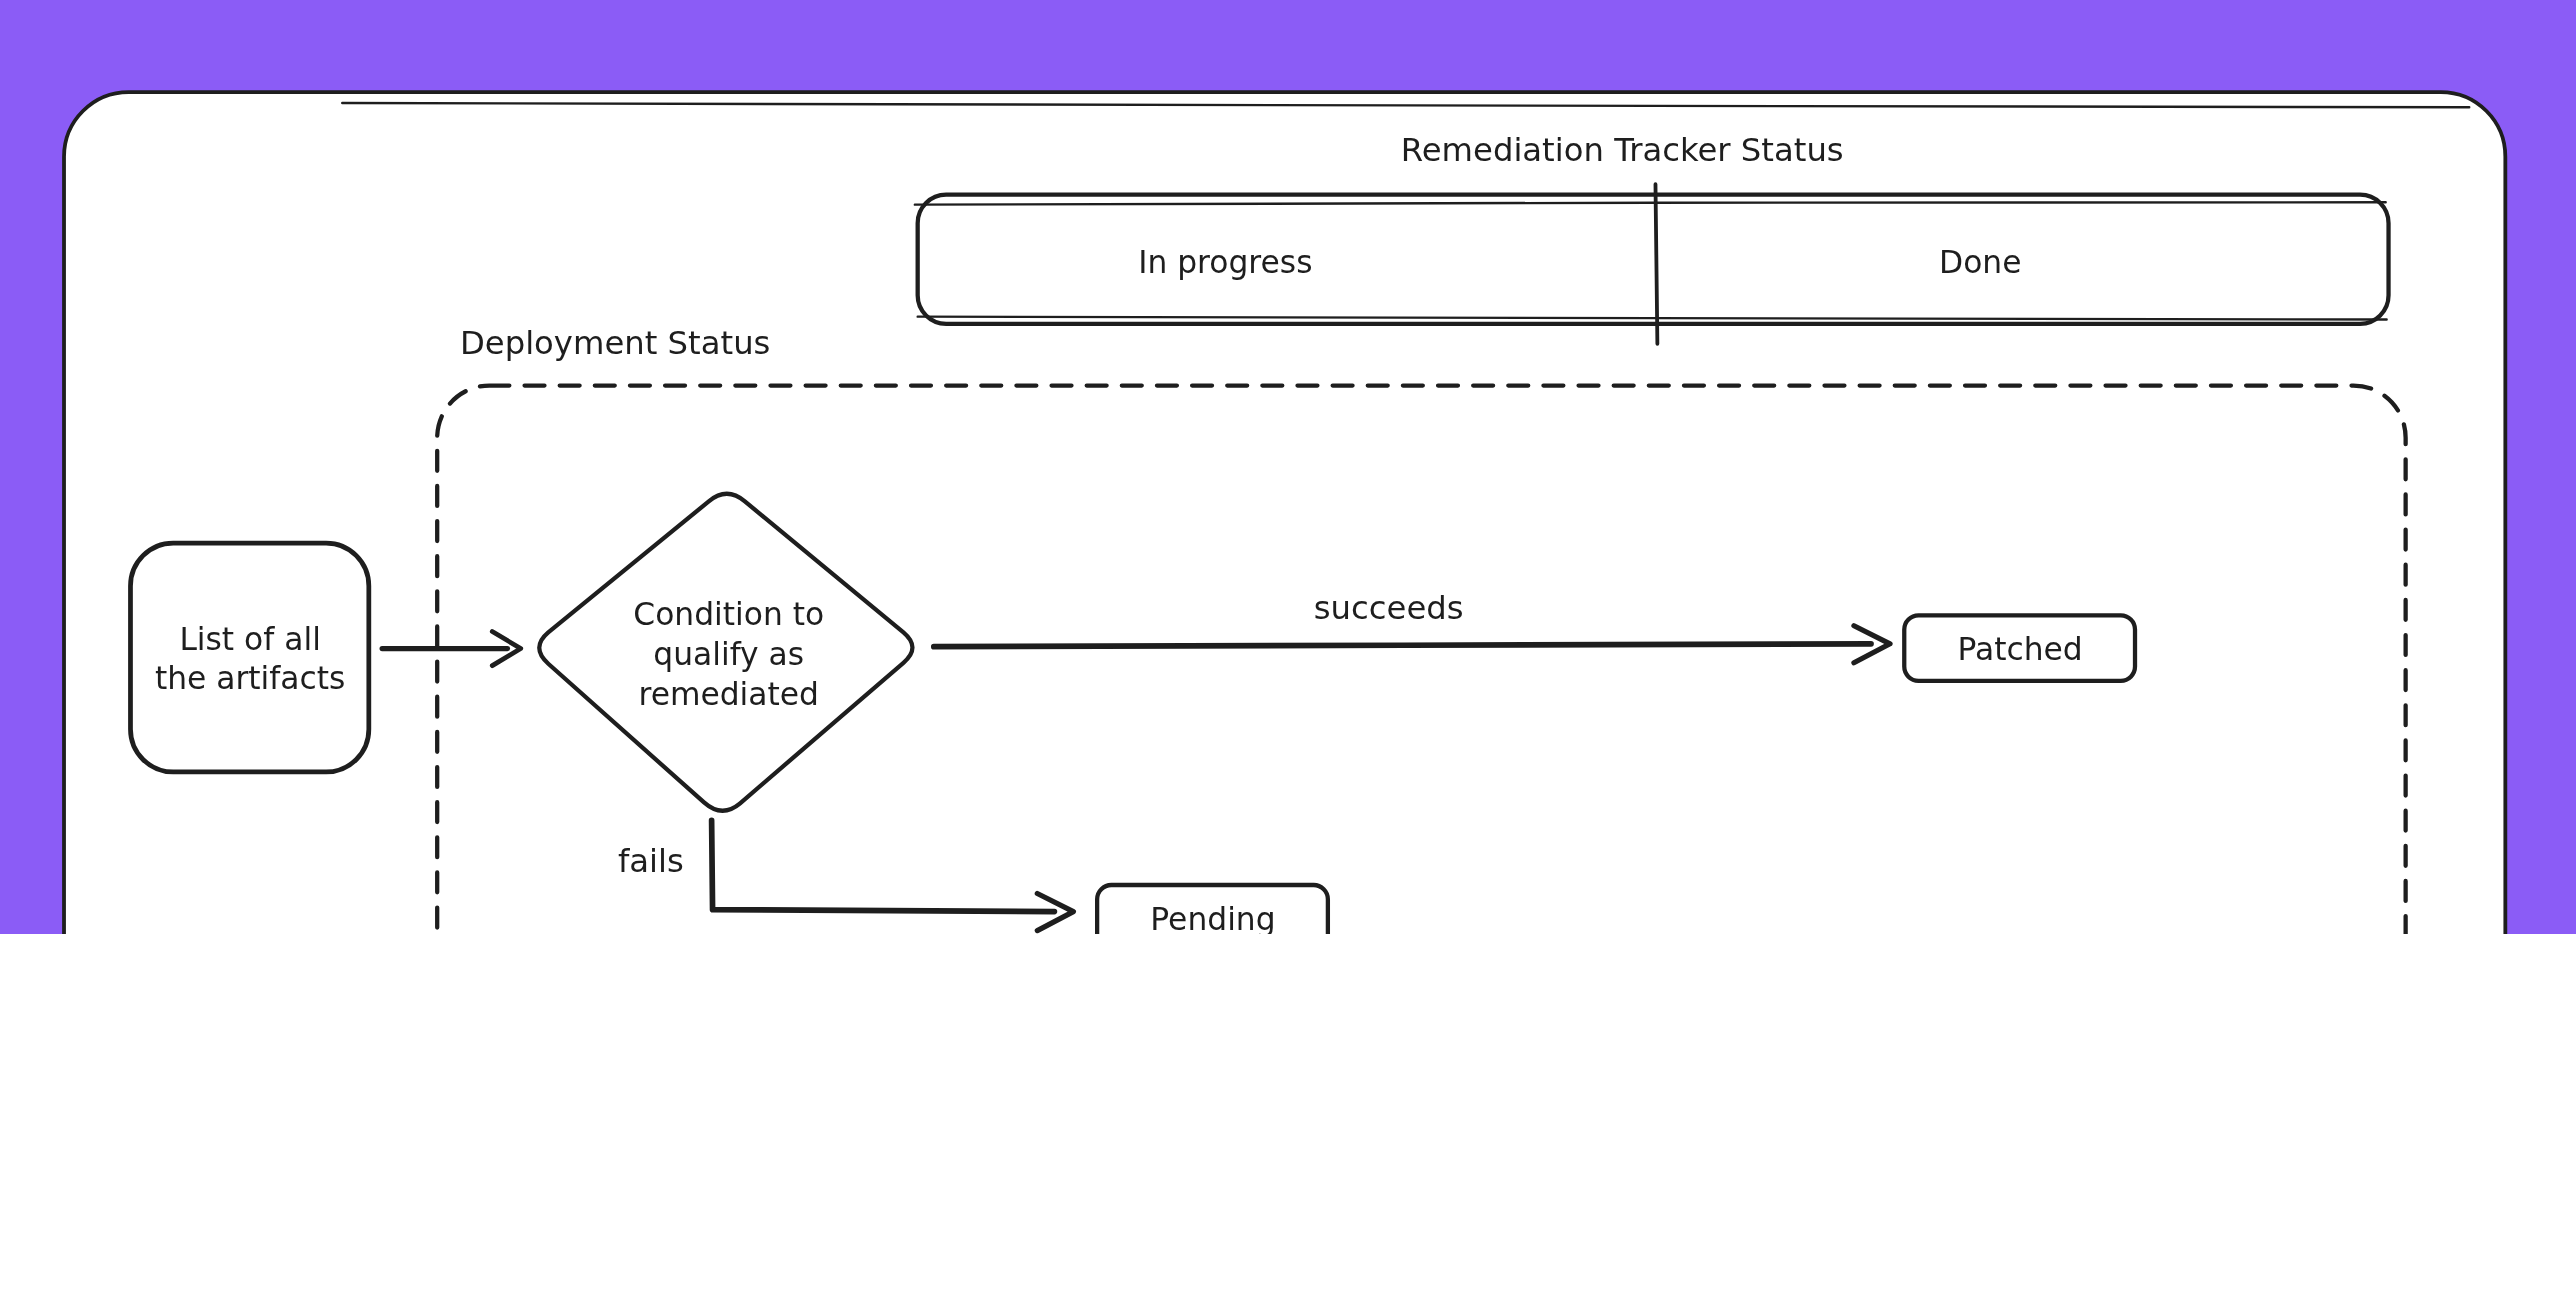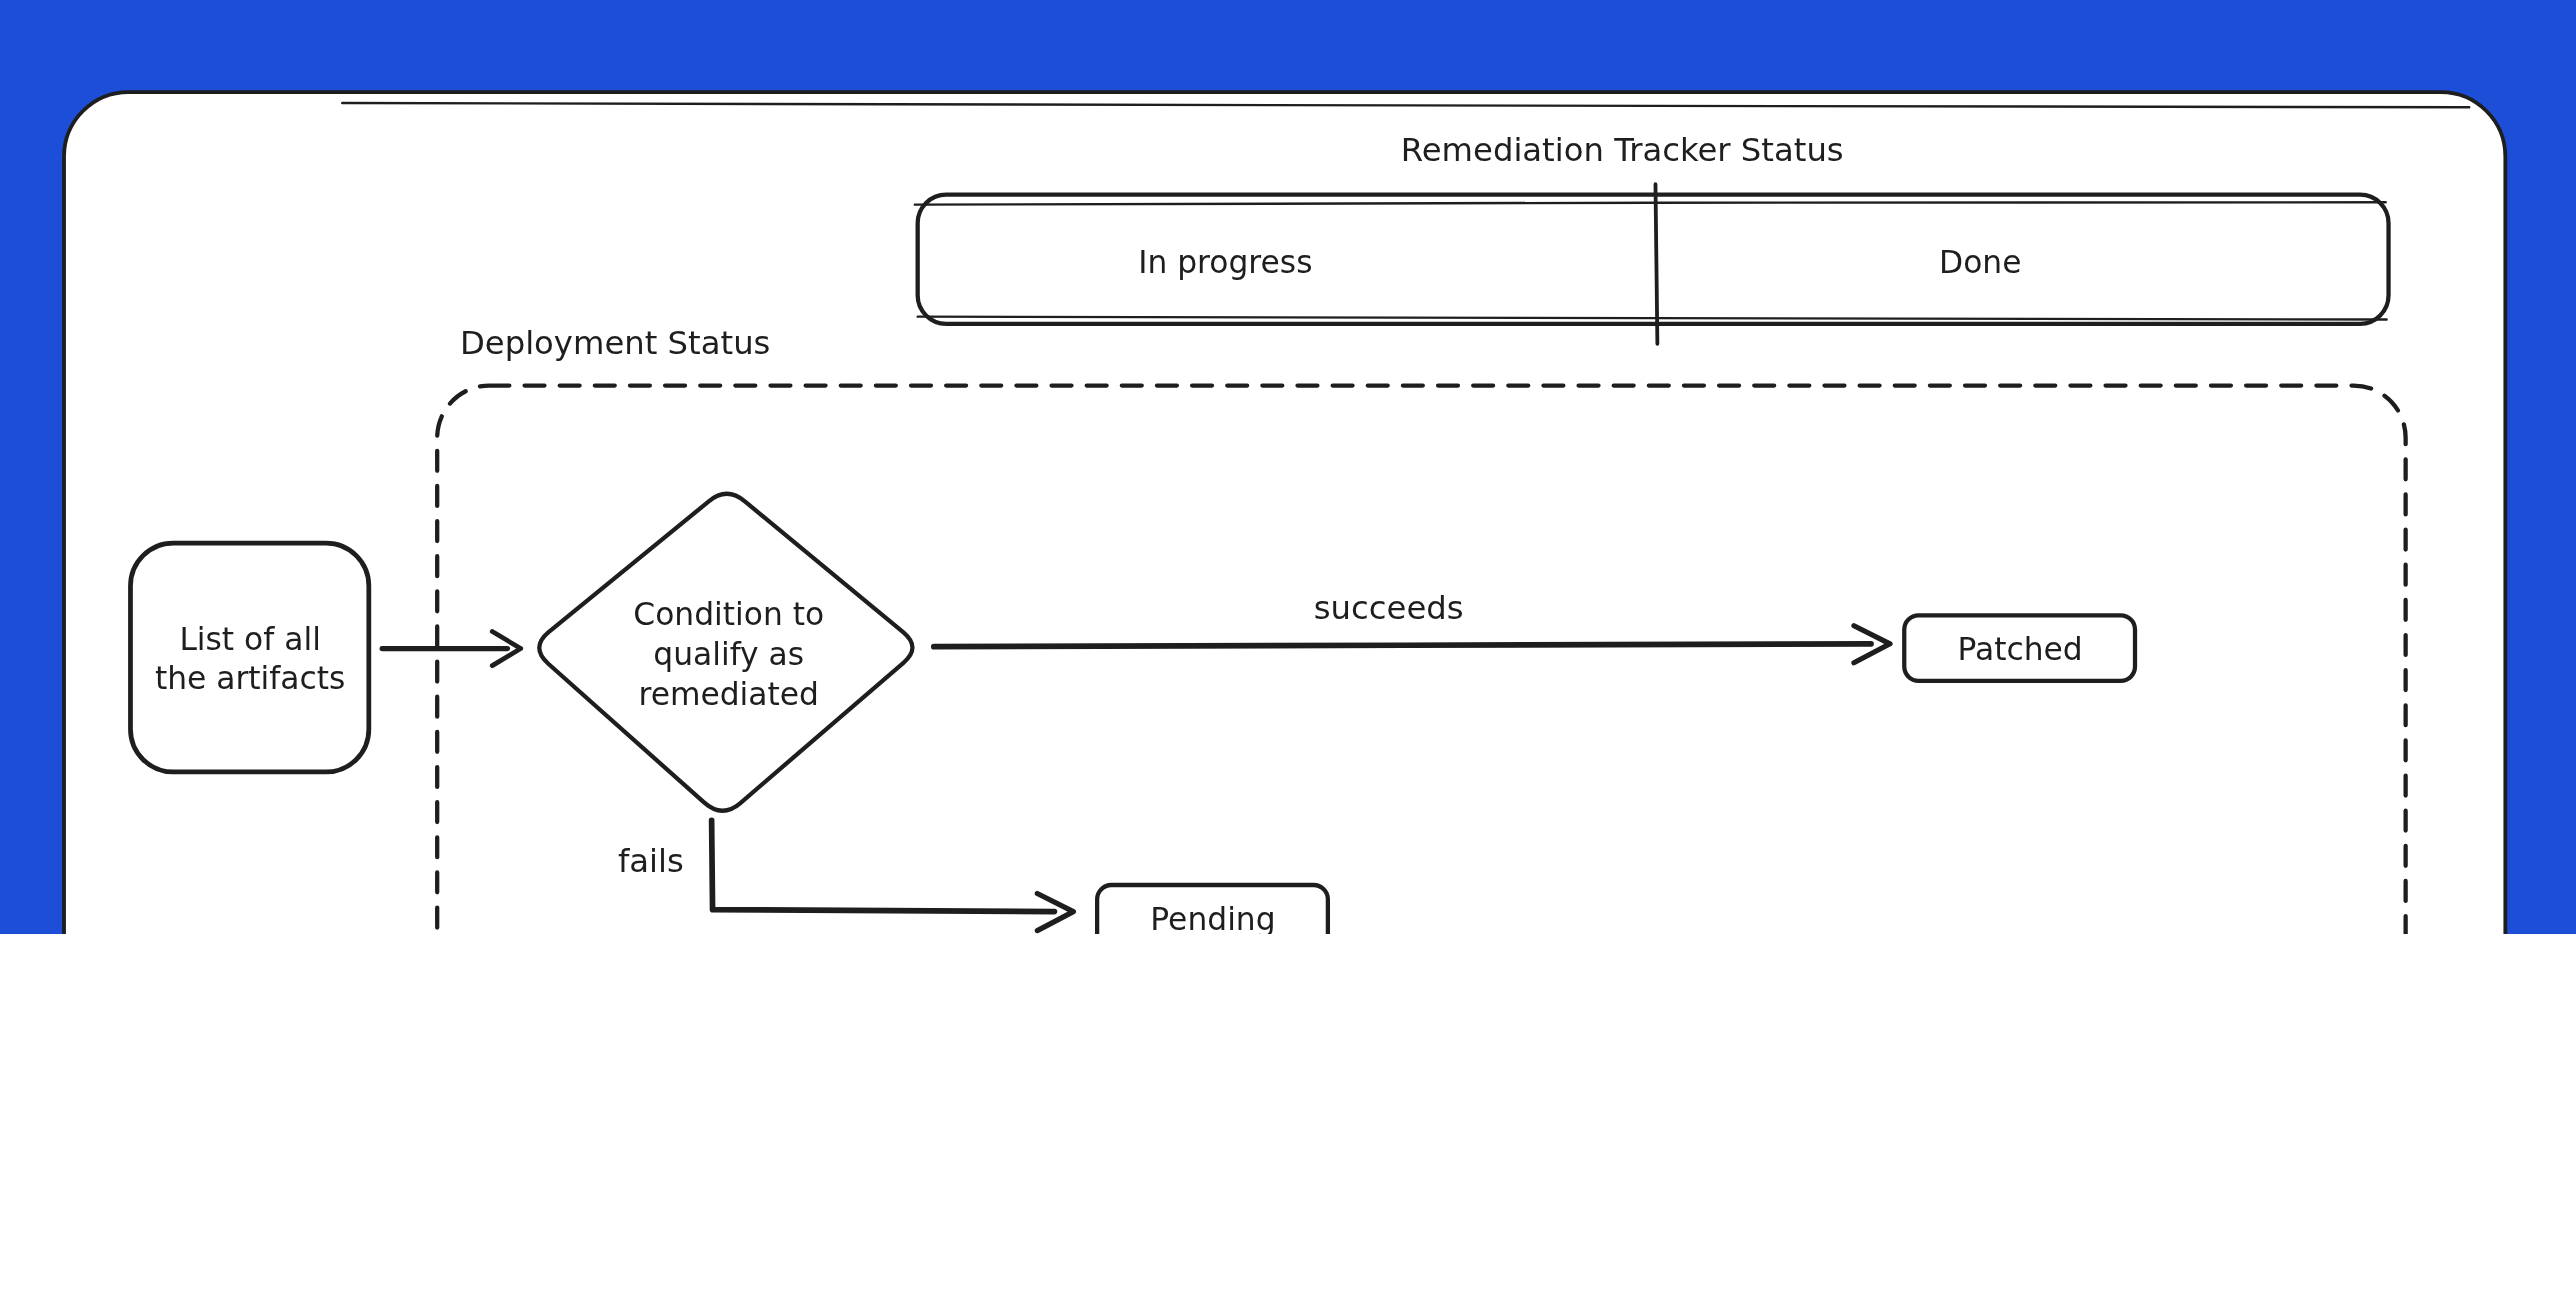--- a/index.html
+++ b/index.html
@@ -4,21 +4,21 @@
 <style>
   html, body {
     margin: 0;
     padding: 0;
     background: #ffffff;
   }
   .canvas {
     position: relative;
     width: 2576px;
     height: 934px;
-    background: #1d4ed8;
+    background: #8b5cf6;
     overflow: hidden;
   }
   svg {
     position: absolute;
     left: 0;
     top: 0;
     display: block;
   }
   .ink-stroke {
     stroke: #1e1e1e;

